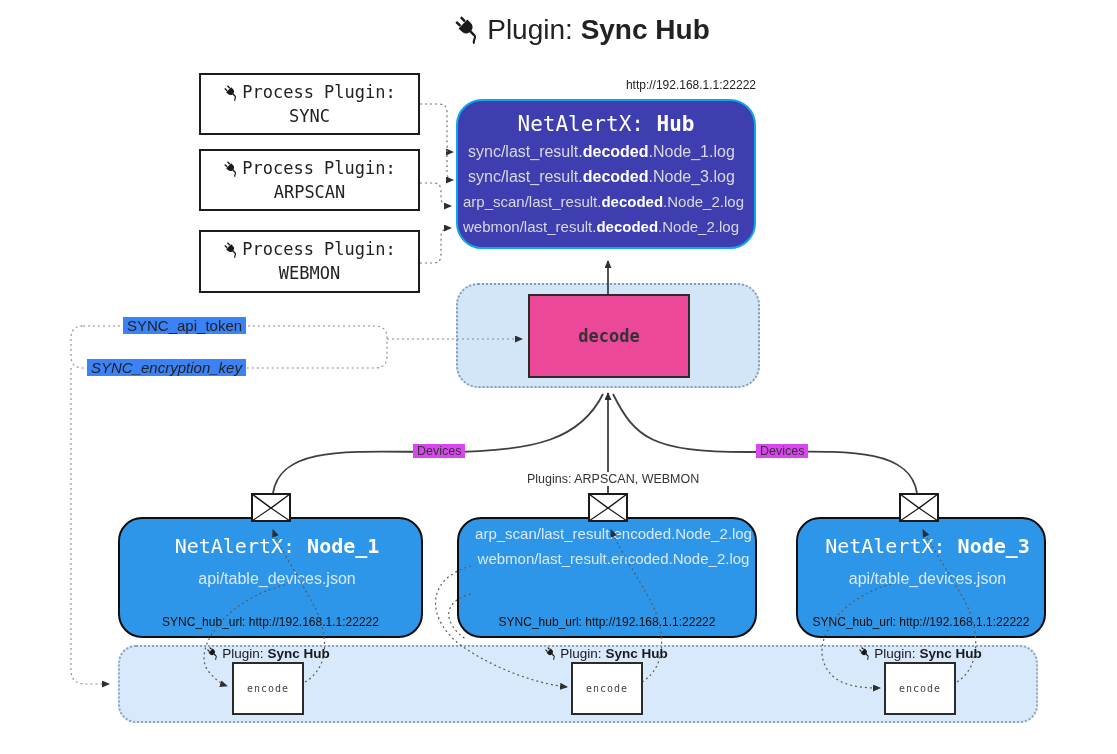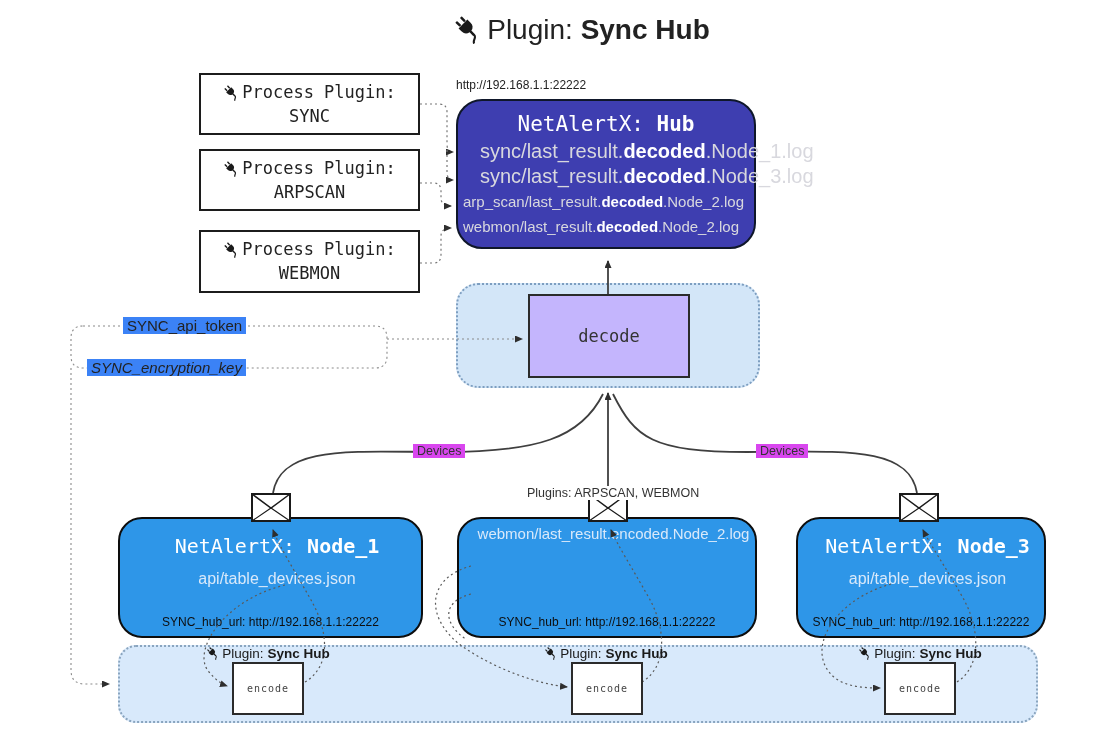--- a/index.html
+++ b/index.html
@@ -23,46 +23,46 @@
         font-family:"DejaVu Sans Mono","Liberation Mono",monospace;font-size:17px;color:#222;
         text-align:center;padding-top:7px;}
   .pbox1{top:73px;height:51px;}
   .pbox2{top:149px;height:51px;}
   .pbox3{top:230px;height:52px;}
   .pbox .pline1{white-space:nowrap;}
   .pbox .plug{width:17px;height:17px;vertical-align:-3px;margin-right:2px;}
   .pbox .pline2{margin-top:4px;}
 
   
-  .huburl{position:absolute;left:433px;width:300px;top:78px;text-align:left;font-size:12px;color:#222;}
+  .huburl{position:absolute;left:433px;width:300px;top:78px;text-align:right;font-size:12px;color:#222;}
   .hub{position:absolute;left:433px;top:99px;width:300px;height:150px;background:var(--hub-fill);
-       border:2px solid #0f172a;border-radius:26px;box-sizing:border-box;color:#d8d8de;}
+       border:2px solid #0ea5e9;border-radius:26px;box-sizing:border-box;color:#d8d8de;}
   .hub .htitle{margin-top:8px;height:30px;line-height:30px;text-align:center;font-size:21px;color:#fff;}
   .hub .htitle b{color:#fff;}
-  .hub .hrow{height:25px;line-height:25px;font-size:20px;padding-left:22px;white-space:nowrap;}
+  .hub .hrow{height:25px;line-height:25px;font-size:16px;padding-left:10px;white-space:nowrap;}
   .hub .hrow.long{padding-left:5px;font-size:15px;}
   .hub .hrow b{color:#fff;}
 
   
   .decodewrap{position:absolute;left:433px;top:283px;width:304px;height:105px;box-sizing:border-box;
               background:var(--decode-fill);border:2px dotted #7d9ec0;border-radius:22px;}
   .decodebox{position:absolute;left:505px;top:294px;width:162px;height:84px;box-sizing:border-box;
-             background:#c4b5fd;border:2px solid #2b2b2b;display:flex;align-items:center;justify-content:center;
-             font-size:17px;color:#333;z-index:3;}
+             background:#ec4899;border:2px solid #2b2b2b;display:flex;align-items:center;justify-content:center;
+             font-size:17px;color:#333;z-index:3;font-weight:bold;}
 
   
   .cfglabel{position:absolute;background:#3b82f6;padding:0 4px;font-size:15px;color:#222;z-index:3;white-space:nowrap;}
   .cfg1{left:100px;top:317px;}
   .cfg2{left:64px;top:359px;font-style:italic;}
 
   
   .flowlabel{position:absolute;background:#d946ef;padding:0 4px;font-size:12.5px;color:#333;z-index:3;white-space:nowrap;}
   .fl-left{left:390px;top:444px;}
   .fl-right{left:733px;top:444px;}
-  .fl-mid{left:500px;width:170px;text-align:center;top:486px;background:#fff;}
+  .fl-mid{left:500px;width:170px;text-align:center;top:472px;background:#fff;}
 
   
   .node{position:absolute;top:517px;height:121px;box-sizing:border-box;background:var(--node-fill);
         border:2px solid #0d0d0d;border-radius:24px;color:#fff;text-align:center;padding-left:13px;}
   .noden1{left:95px;width:305px;}
   .noden2{left:434px;width:300px;}
   .noden3{left:773px;width:250px;}
   .node .ntitle{margin-top:15px;height:24px;line-height:24px;font-size:20px;}
   .node .nline{margin-top:12px;font-size:16px;color:#d9e9fa;}
   .noden2 .nline{margin-top:6px;font-size:15px;}
@@ -152,20 +152,21 @@
   <div class="flowlabel fl-left">Devices</div>
   <div class="flowlabel fl-mid">Plugins: ARPSCAN, WEBMON</div>
   <div class="flowlabel fl-right">Devices</div>
 
   <div class="node noden1">
     <div class="ntitle mono"><span>NetAlertX: </span><b>Node_1</b></div>
     <div class="nline">api/table_devices.json</div>
     <div class="nurl">SYNC_hub_url: http://192.168.1.1:22222</div>
   </div>
   <div class="node noden2">
+    <div class="nline">arp_scan/last_result.encoded.Node_2.log</div>
     <div class="nline">webmon/last_result.encoded.Node_2.log</div>
     <div class="nurl">SYNC_hub_url: http://192.168.1.1:22222</div>
   </div>
   <div class="node noden3">
     <div class="ntitle mono"><span>NetAlertX: </span><b>Node_3</b></div>
     <div class="nline">api/table_devices.json</div>
     <div class="nurl">SYNC_hub_url: http://192.168.1.1:22222</div>
   </div>
 
   <div class="band"></div>

